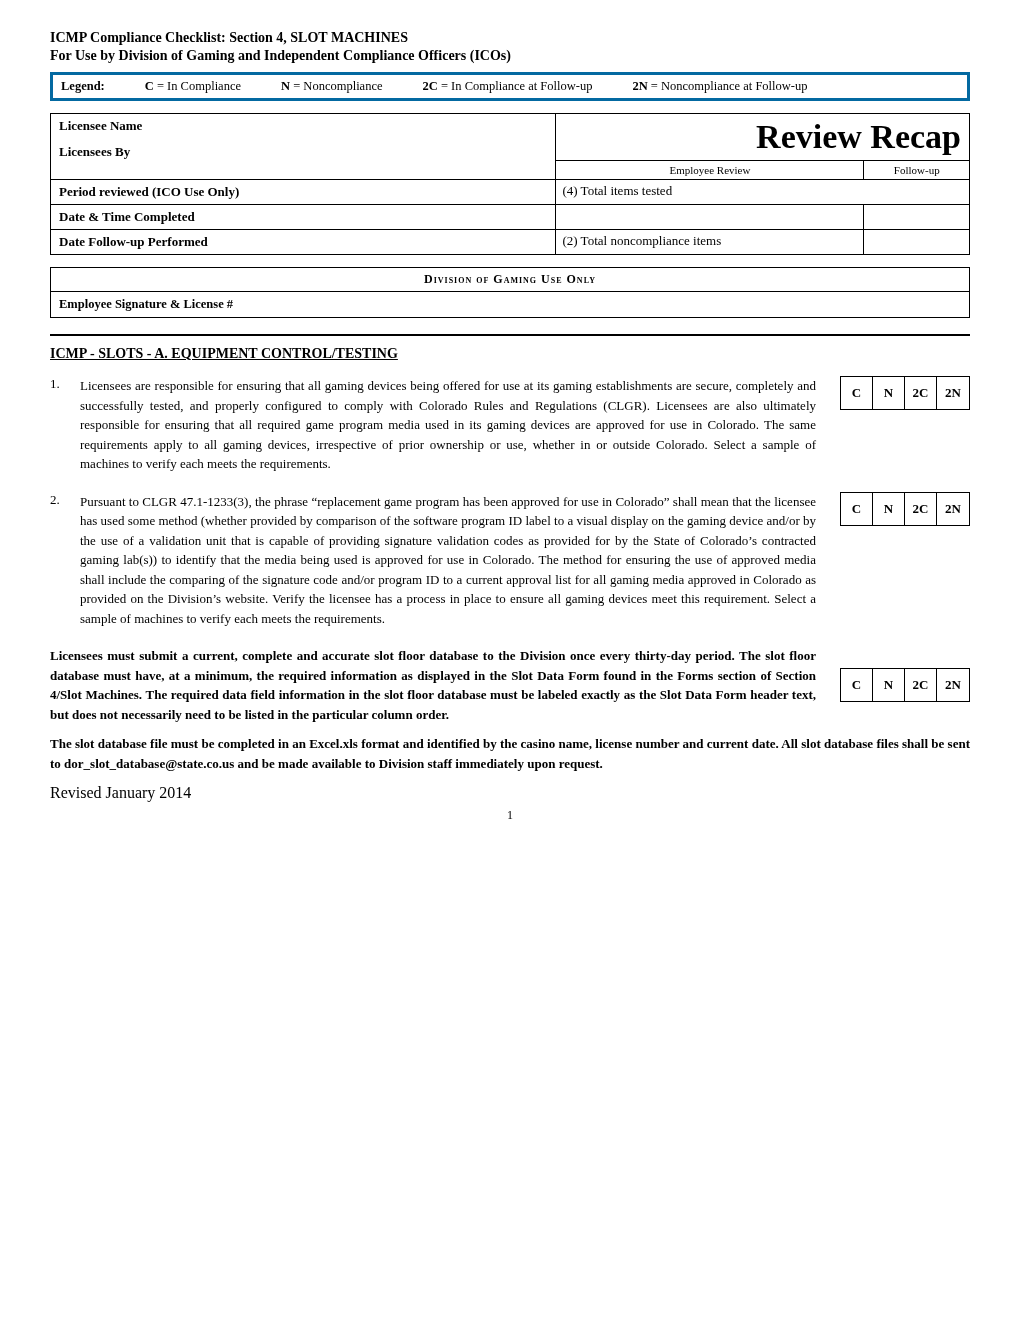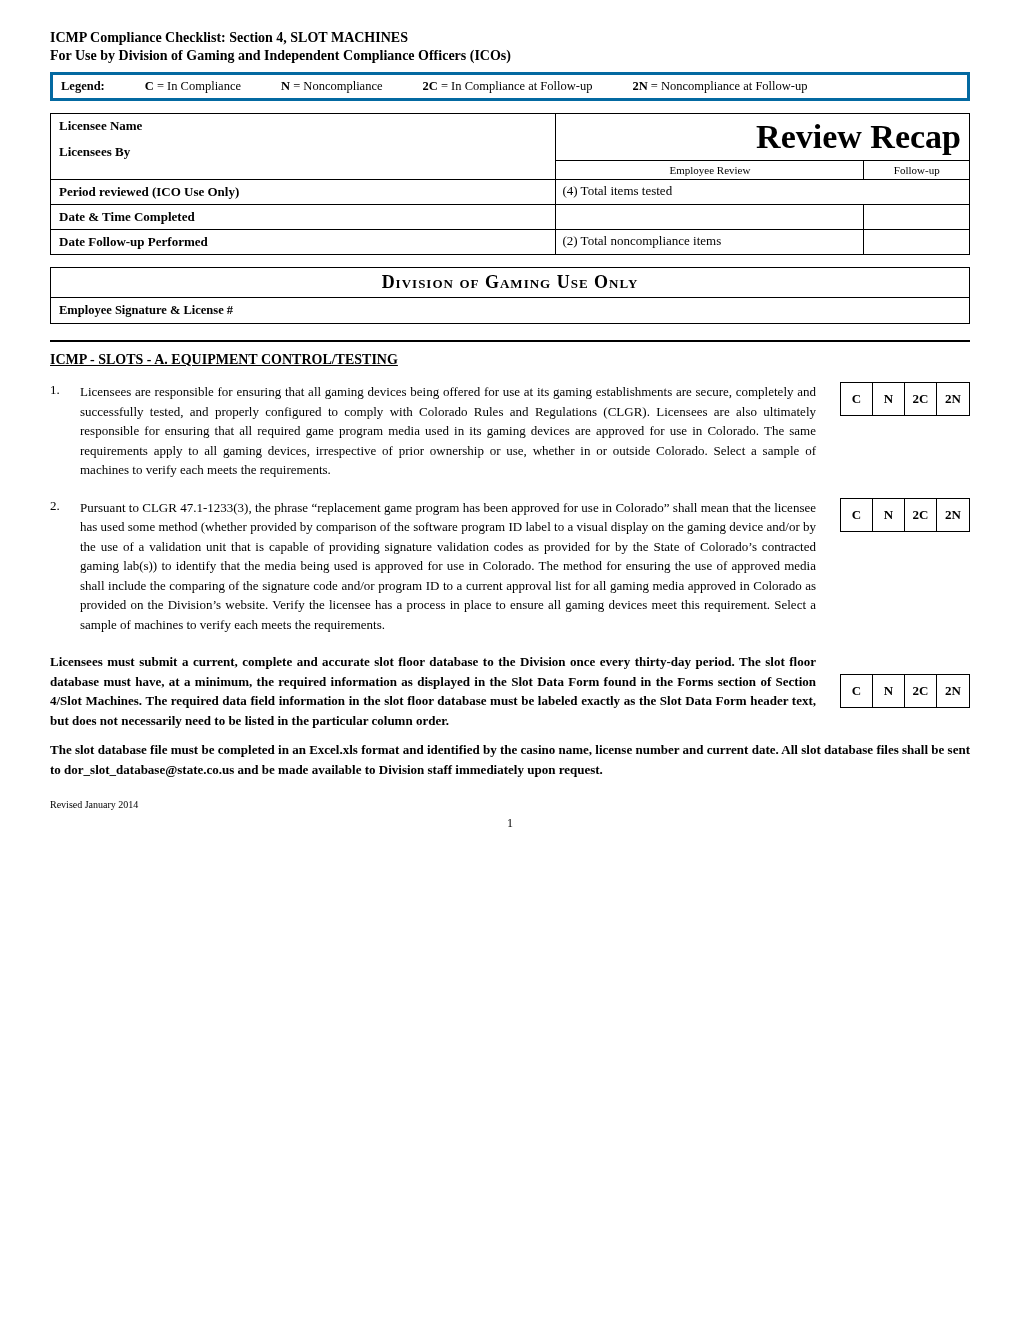--- a/index.html
+++ b/index.html
@@ -58,21 +58,21 @@
     
     .division-box {
       border: 1px solid #000;
       margin-bottom: 12px;
     }
     .division-header {
       text-align: center;
       padding: 4px;
       font-variant: small-caps;
       font-weight: bold;
-      font-size: 18px;
+      font-size: 12px;
       border-bottom: 1px solid #000;
       letter-spacing: 1px;
     }
     .division-row {
       padding: 5px 8px;
       font-weight: bold;
       font-size: 12.5px;
       border-bottom: 1px solid #000;
     }
     .division-row:last-child {
@@ -147,22 +147,22 @@
     .slot-db-row {
       display: flex;
       gap: 10px;
       align-items: flex-start;
     }
     .slot-db-content {
       flex: 1;
     }
 
     .footer-revised {
-      font-size: 10px;
-      margin-top: 20px;
+      font-size: 16px;
+      margin-top: 11px;
     }
     .footer-page {
       text-align: center;
       font-size: 12px;
       margin-top: 6px;
     }
 
     .bold { font-weight: bold; }
   </style>
 </head>

